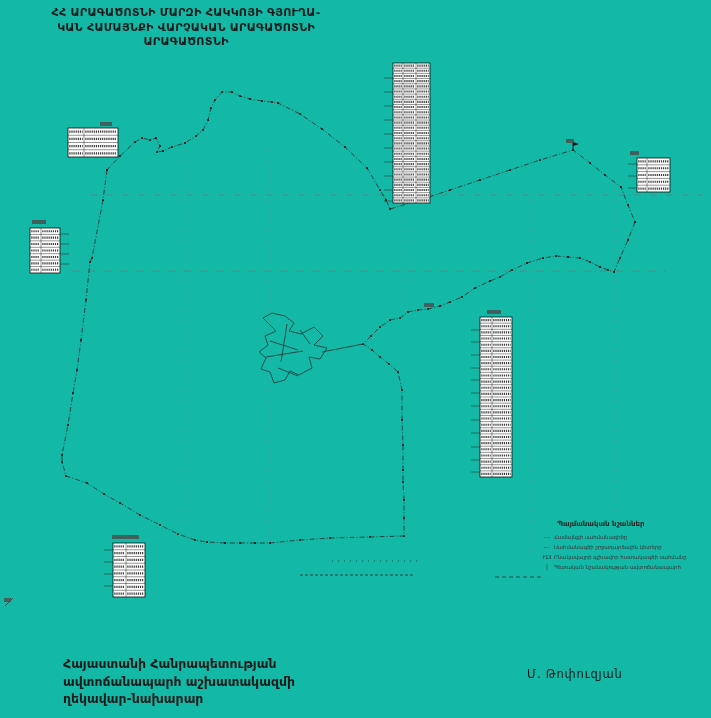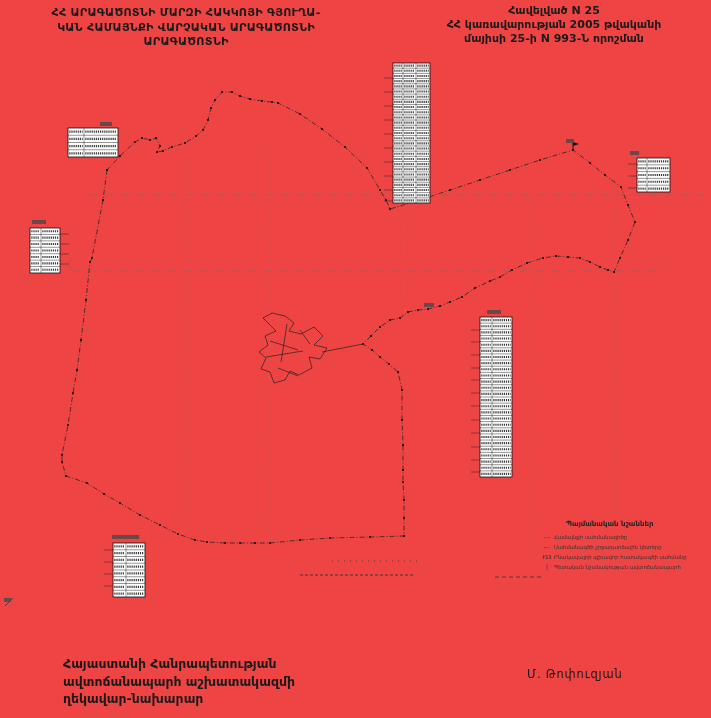--- a/index.html
+++ b/index.html
@@ -1,24 +1,24 @@
 <!DOCTYPE html>
 <html><head>
 <meta charset="utf-8">
 <style>
   html,body{margin:0;padding:0;background:#e8e8e8;}
-  .page{position:relative;width:711px;height:718px;background:#ef4444;overflow:hidden;
+  .page{position:relative;width:711px;height:718px;background:#14b8a6;overflow:hidden;
         font-family:"DejaVu Sans",sans-serif;color:#1a1a1a;}
   .hdr-left{position:absolute;left:14px;top:6px;width:344px;text-align:center;
             font-size:11.2px;font-weight:bold;line-height:14.5px;letter-spacing:.2px;}
   .hdr-right{position:absolute;left:400px;top:4px;width:308px;text-align:center;
              font-size:11px;font-weight:bold;line-height:14px;}
   .map-svg{position:absolute;left:0;top:0;width:711px;height:718px;}
   .legend{position:absolute;left:540px;top:520px;width:170px;}
-  .legend-title{font-size:7px;font-weight:bold;color:#222;margin-left:26px;margin-bottom:4px;}
+  .legend-title{font-size:7px;font-weight:bold;color:#222;margin-left:17px;margin-bottom:4px;}
   .legend-item{display:flex;align-items:center;height:10px;}
   .legend-marker{width:14px;font-size:5px;color:#222;text-align:center;flex:none;}
   .legend-label{font-size:5.3px;color:#333;white-space:nowrap;overflow:hidden;}
   .legend-item.u .legend-label{text-decoration:underline;}
   .ftr-left{position:absolute;left:20px;top:655px;font-size:12.5px;font-weight:bold;line-height:17.5px;margin-left:43px;}
   .signature{position:absolute;left:527px;top:667px;font-size:11.5px;letter-spacing:.8px;}
   
   .boundary{fill:none;stroke:#222;stroke-width:.75;stroke-dasharray:5 2 1 2;}
   .vertex{fill:#111;}
   .village{fill:none;stroke:#222;stroke-width:.7;}
@@ -37,25 +37,20 @@
 <body>
 
 <div class="page">
 
   <div class="hdr-left">
     <div>ՀՀ ԱՐԱԳԱԾՈՏՆԻ ՄԱՐԶԻ ՀԱԿԿՈՅԻ ԳՅՈՒՂԱ-</div>
     <div>ԿԱՆ ՀԱՄԱՅՆՔԻ ՎԱՐՉԱԿԱՆ ԱՐԱԳԱԾՈՏՆԻ</div>
     <div>ԱՐԱԳԱԾՈՏՆԻ</div>
   </div>
 
-  <div class="hdr-right">
-    <div>Հավելված N 25</div>
-    <div>ՀՀ կառավարության 2005 թվականի</div>
-    <div>մայիսի 25-ի N 993-Ն որոշման</div>
-  </div>
 
   <svg class="map-svg" id="map-canvas" viewBox="0 0 711 718" xmlns="http://www.w3.org/2000/svg">
       <line x1="186" y1="140" x2="186" y2="535" class="gratv"></line>
       <line x1="270" y1="150" x2="270" y2="560" class="gratv"></line>
       <line x1="404" y1="220" x2="404" y2="312" class="gratv"></line>
       <line x1="530" y1="200" x2="530" y2="555" class="gratv"></line>
       <line x1="614" y1="190" x2="614" y2="530" class="gratv"></line>
       <line x1="90" y1="195" x2="703" y2="195" class="grath"></line>
       <line x1="72" y1="271" x2="666" y2="271" class="grath"></line>
       <line x1="300" y1="575" x2="413" y2="575" class="xdash" stroke-width="0.9" stroke-dasharray="3 2"></line>

